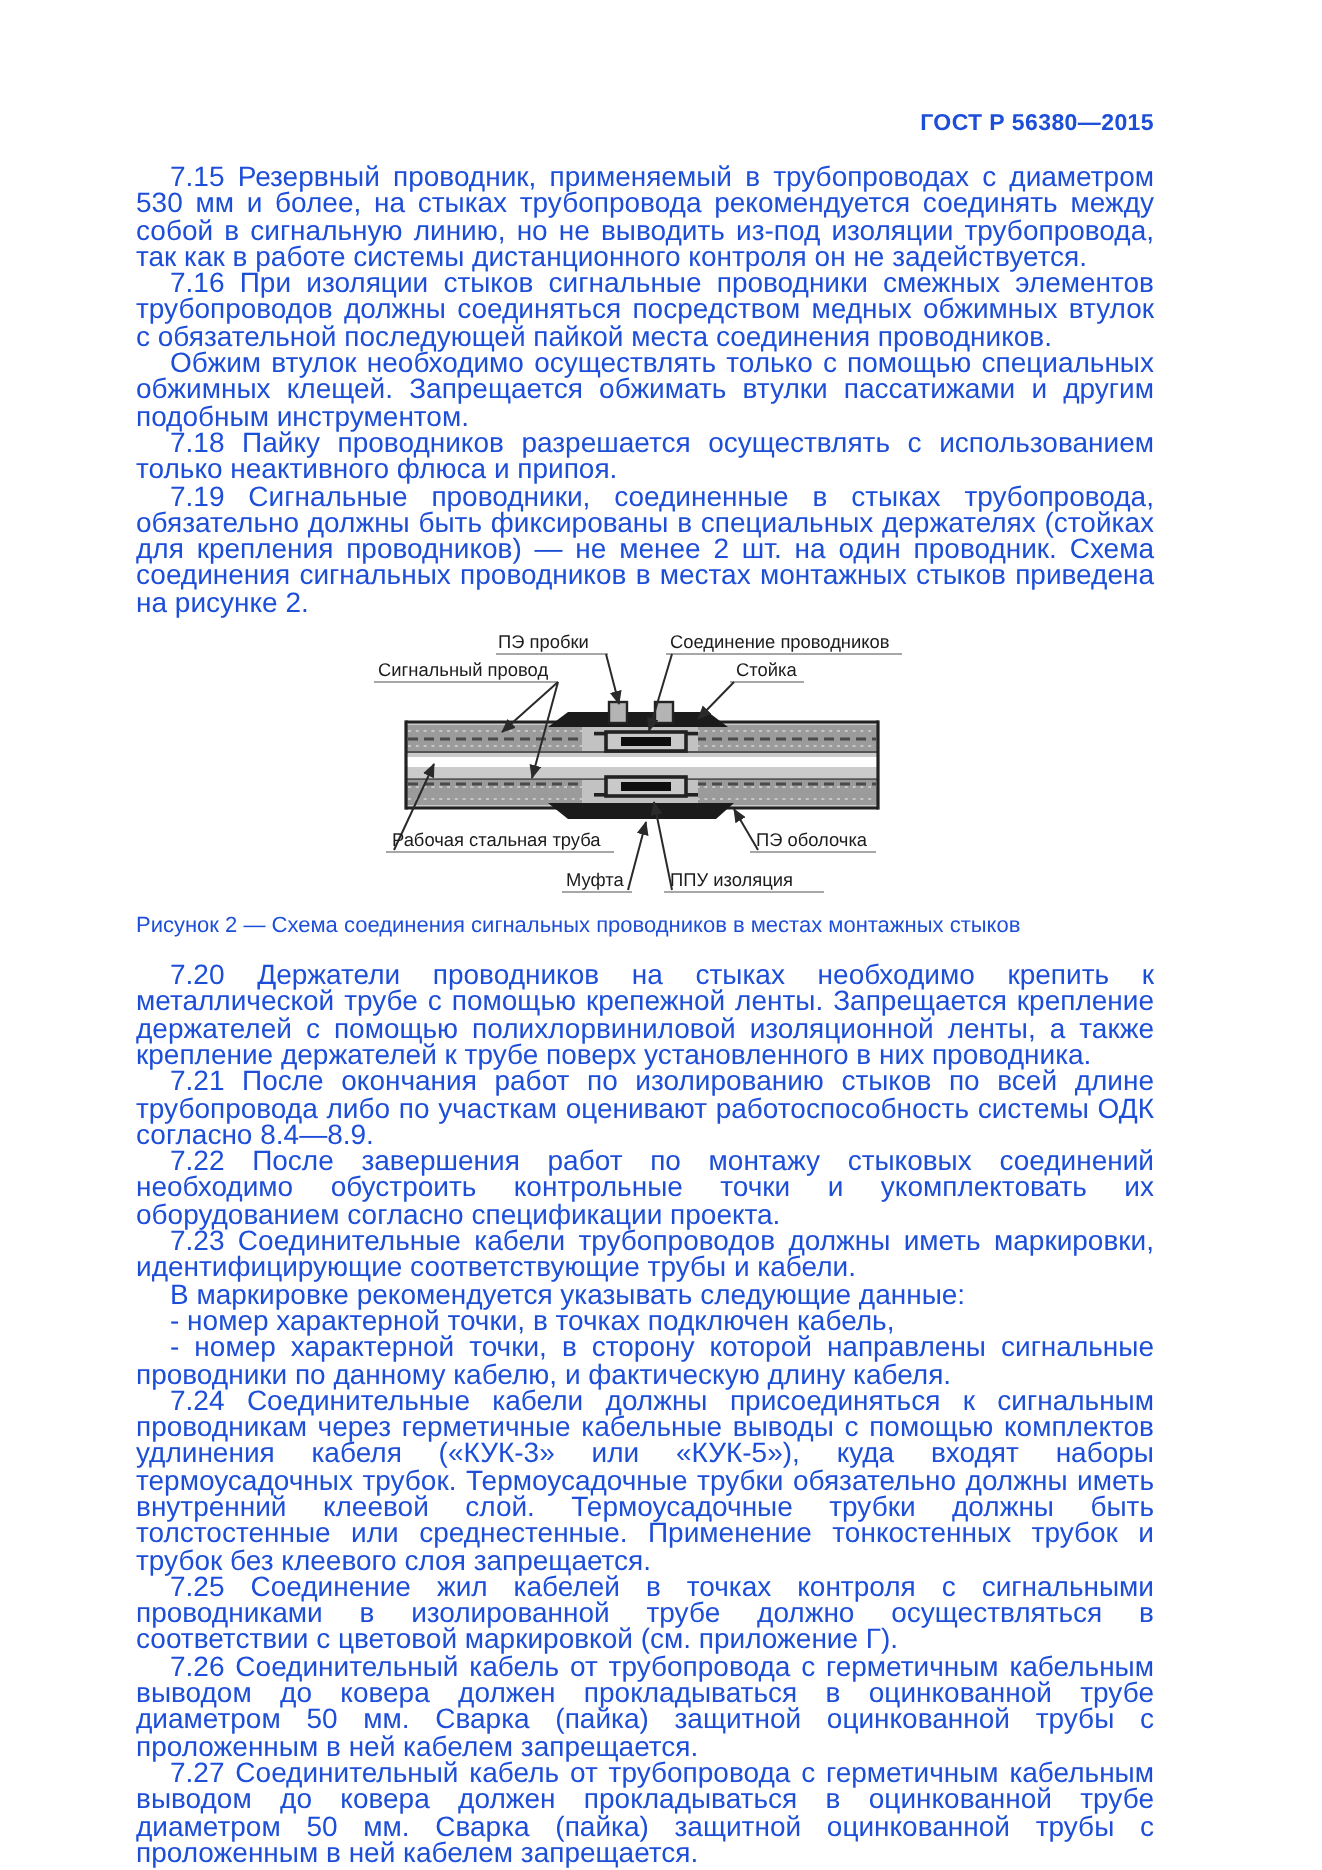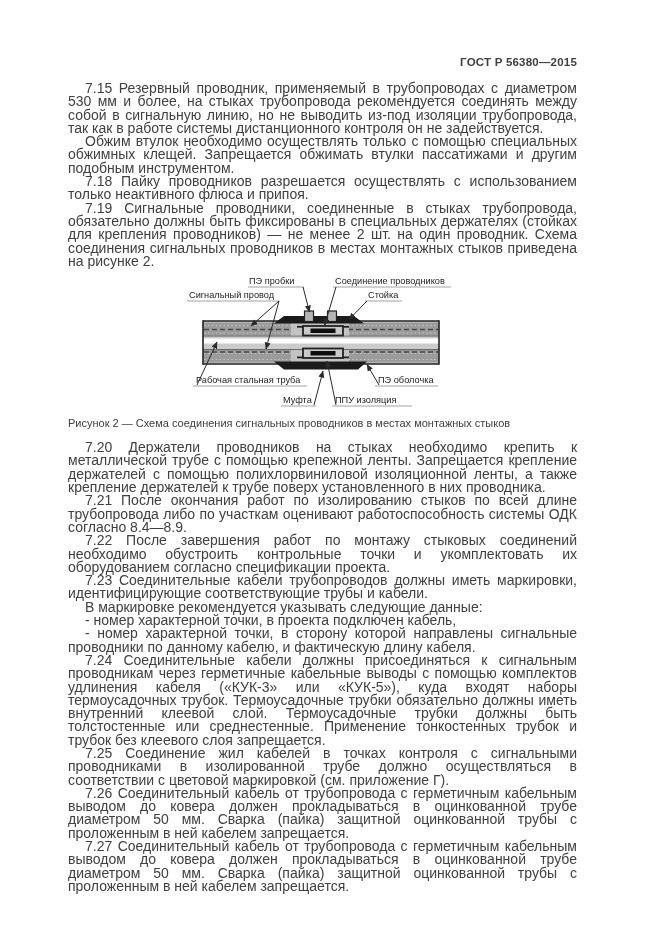--- a/index.html
+++ b/index.html
@@ -1,18 +1,18 @@
 <!DOCTYPE html>
 <html lang="ru"><head>
 <meta charset="utf-8">
 <style>
   html,body{margin:0;padding:0;background:#e8e8e8;}
   .page{
     width:661px;height:935px;box-sizing:border-box;
-    background:#ffffff;color:#404040;margin:0 auto;position:relative;
+    background:#ffffff;color:#1d4ed8;margin:0 auto;position:relative;
     padding:56px 84px 0 68px;overflow:hidden;
     font-family:"Liberation Sans","DejaVu Sans",sans-serif;
   }
   .doc-header{
     text-align:right;font-weight:bold;font-size:11.5px;line-height:13px;
     letter-spacing:0.2px;
   }
   .body-text{margin-top:13px;}
   .para{
     margin:0;font-size:14px;line-height:13.3px;text-align:justify;
@@ -31,20 +31,21 @@
 </style>
 </head>
 <body>
 
 <div class="page">
 
   <div class="doc-header">ГОСТ Р 56380—2015</div>
 
   <div class="body-text">
     <p class="para">7.15 Резервный проводник, применяемый в трубопроводах с диаметром 530 мм и более, на стыках трубопровода рекомендуется соединять между собой в сигнальную линию, но не выводить из-под изоляции трубопровода, так как в работе системы дистанционного контроля он не задействуется.</p>
+    <p class="para">7.16 При изоляции стыков сигнальные проводники смежных элементов трубопроводов должны соединяться посредством медных обжимных втулок с обязательной последующей пайкой места соединения проводников.</p>
     <p class="para">Обжим втулок необходимо осуществлять только с помощью специальных обжимных клещей. Запрещается обжимать втулки пассатижами и другим подобным инструментом.</p>
     <p class="para">7.18 Пайку проводников разрешается осуществлять с использованием только неактивного флюса и припоя.</p>
     <p class="para">7.19 Сигнальные проводники, соединенные в стыках трубопровода, обязательно должны быть фиксированы в специальных держателях (стойках для крепления проводников) — не менее 2 шт. на один проводник. Схема соединения сигнальных проводников в местах монтажных стыков приведена на рисунке 2.</p>
 
     <div class="figure-wrap">
       <svg class="figure-svg" width="350" height="140" viewBox="0 0 350 140" xmlns="http://www.w3.org/2000/svg">
         <defs>
           <marker id="arw" markerWidth="9" markerHeight="8" refX="6.5" refY="3" orient="auto" markerUnits="userSpaceOnUse">
             <path d="M0,0 L7,3 L0,6 z" fill="#2a2a2a"></path>
           </marker>
@@ -124,21 +125,21 @@
       </svg>
     </div>
 
     <p class="para caption">Рисунок 2 — Схема соединения сигнальных проводников в местах монтажных стыков</p>
 
     <p class="para">7.20 Держатели проводников на стыках необходимо крепить к металлической трубе с помощью крепежной ленты. Запрещается крепление держателей с помощью полихлорвиниловой изоляционной ленты, а также крепление держателей к трубе поверх установленного в них проводника.</p>
     <p class="para">7.21 После окончания работ по изолированию стыков по всей длине трубопровода либо по участкам оценивают работоспособность системы ОДК согласно 8.4—8.9.</p>
     <p class="para">7.22 После завершения работ по монтажу стыковых соединений необходимо обустроить контрольные точки и укомплектовать их оборудованием согласно спецификации проекта.</p>
     <p class="para">7.23 Соединительные кабели трубопроводов должны иметь маркировки, идентифицирующие соответствующие трубы и кабели.</p>
     <p class="para">В маркировке рекомендуется указывать следующие данные:</p>
-    <p class="para">- номер характерной точки, в проекта подключен кабель,</p>
+    <p class="para">- номер характерной точки, в точках подключен кабель,</p>
     <p class="para">- номер характерной точки, в сторону которой направлены сигнальные проводники по данному кабелю, и фактическую длину кабеля.</p>
     <p class="para">7.24 Соединительные кабели должны присоединяться к сигнальным проводникам через герметичные кабельные выводы с помощью комплектов удлинения кабеля («КУК-3» или «КУК-5»), куда входят наборы термоусадочных трубок. Термоусадочные трубки обязательно должны иметь внутренний клеевой слой. Термоусадочные трубки должны быть толстостенные или среднестенные. Применение тонкостенных трубок и трубок без клеевого слоя запрещается.</p>
     <p class="para">7.25 Соединение жил кабелей в точках контроля с сигнальными проводниками в изолированной трубе должно осуществляться в соответствии с цветовой маркировкой (см. приложение Г).</p>
     <p class="para">7.26 Соединительный кабель от трубопровода с герметичным кабельным выводом до ковера должен прокладываться в оцинкованной трубе диаметром 50 мм. Сварка (пайка) защитной оцинкованной трубы с проложенным в ней кабелем запрещается.</p>
     <p class="para">7.27 Соединительный кабель от трубопровода с герметичным кабельным выводом до ковера должен прокладываться в оцинкованной трубе диаметром 50 мм. Сварка (пайка) защитной оцинкованной трубы с проложенным в ней кабелем запрещается.</p>
   </div>
 
 
 </div>
 

